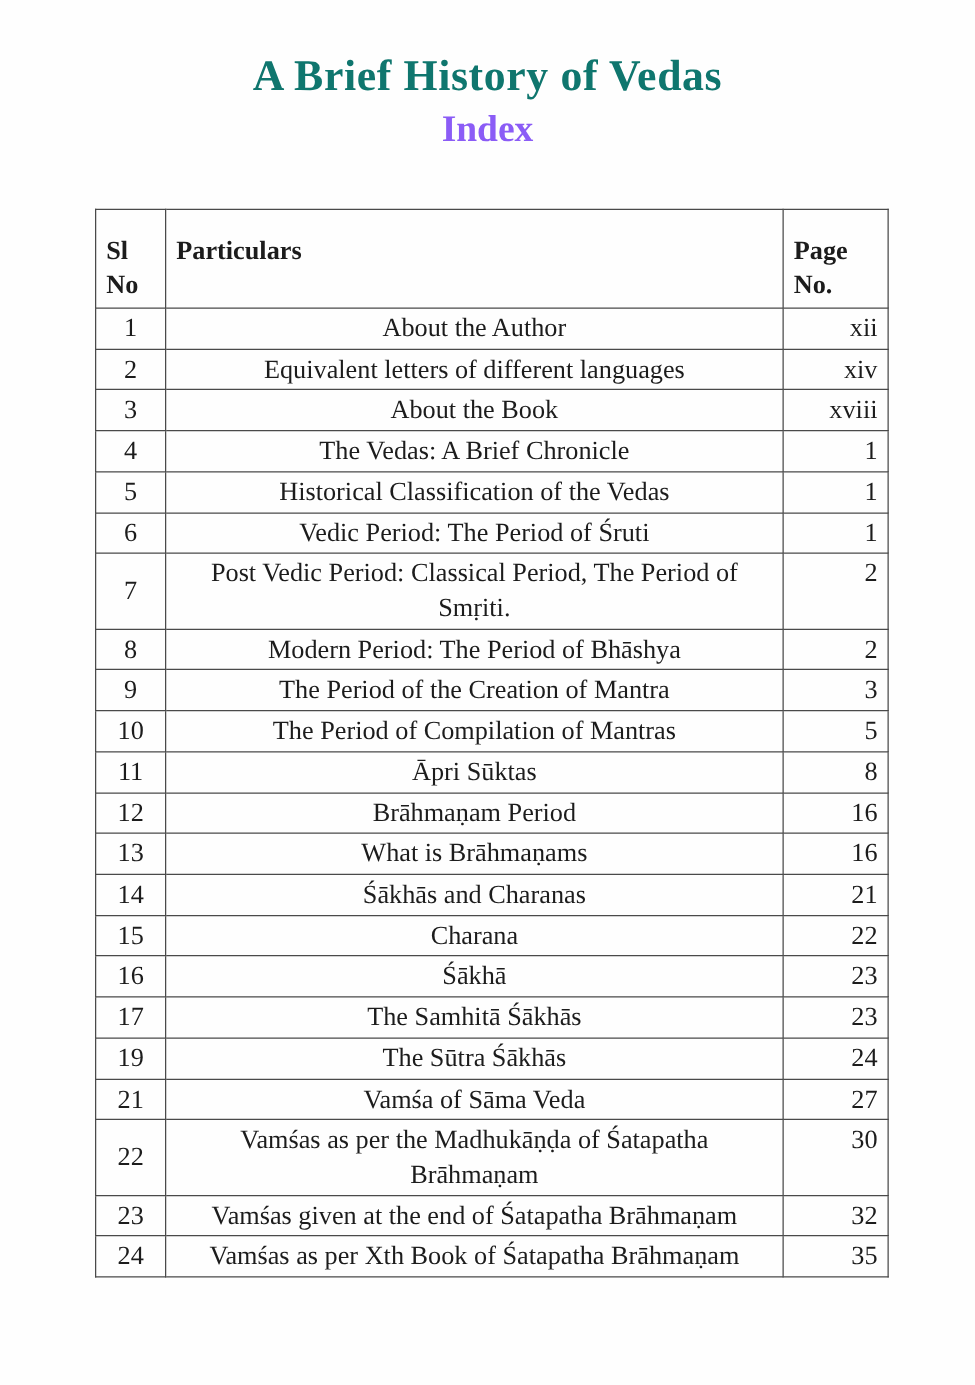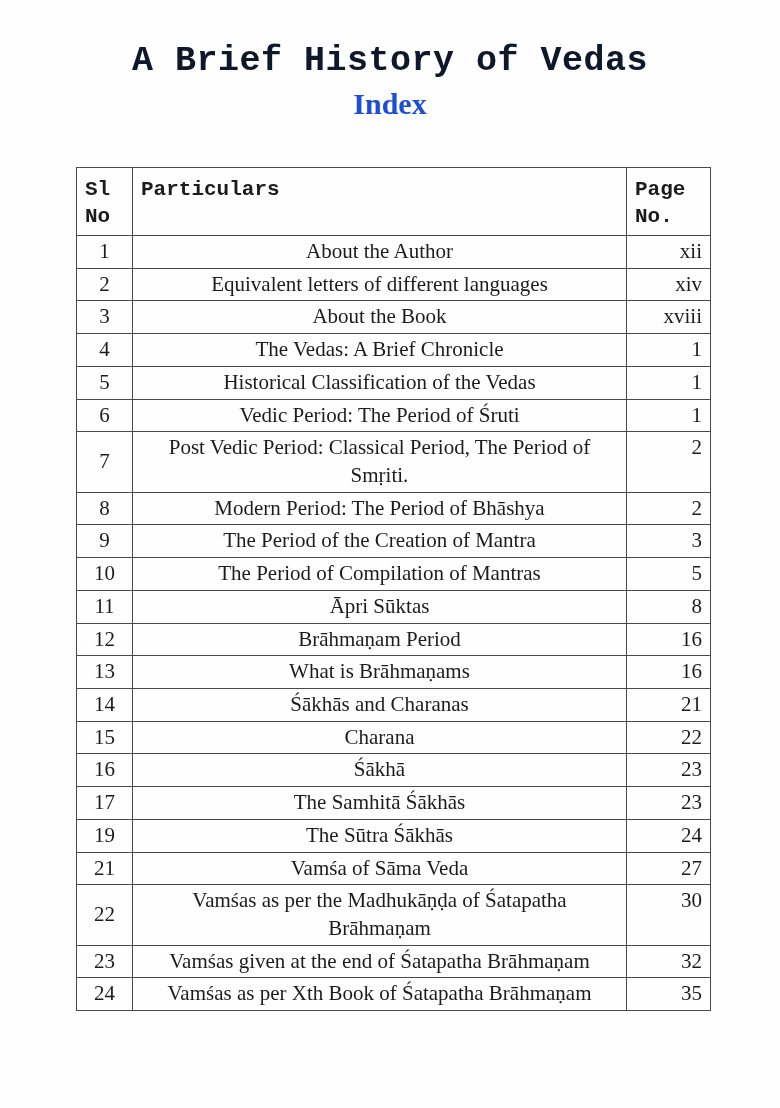--- a/index.html
+++ b/index.html
@@ -22,28 +22,27 @@
     box-sizing: border-box;
   }
   .title-block {
     text-align: center;
     padding-top: 42px;
   }
   .title {
     font-size: 35px;
     font-weight: bold;
     letter-spacing: 0.5px;
-    color: #0f172a;
+    color: #0f766e;
     line-height: 1.1;
-    font-family: Liberation Mono, monospace;
   }
   .subtitle {
     font-size: 30px;
     font-weight: bold;
-    color: #1d4ed8;
+    color: #8b5cf6;
     margin-top: 6px;
   }
   table.index-table {
     border-collapse: collapse;
     margin: 46px 0 0 76px;
     width: 634px;
     table-layout: fixed;
   }
   .index-table th,
   .index-table td {
@@ -51,23 +50,22 @@
     font-size: 21px;
     padding: 2px 8px;
     line-height: 1.32;
     box-sizing: border-box;
   }
   .index-table th {
     font-weight: bold;
     text-align: left;
     vertical-align: top;
     white-space: pre-line;
-    padding-top: 8px;
+    padding-top: 19px;
     padding-bottom: 4px;
-    font-family: Liberation Mono, monospace;
   }
   col.col-sl   { width: 56px; }
   col.col-part { width: 494px; }
   col.col-page { width: 84px; }
   .cell-sl {
     text-align: center;
     vertical-align: middle;
   }
   .cell-part {
     text-align: center;

